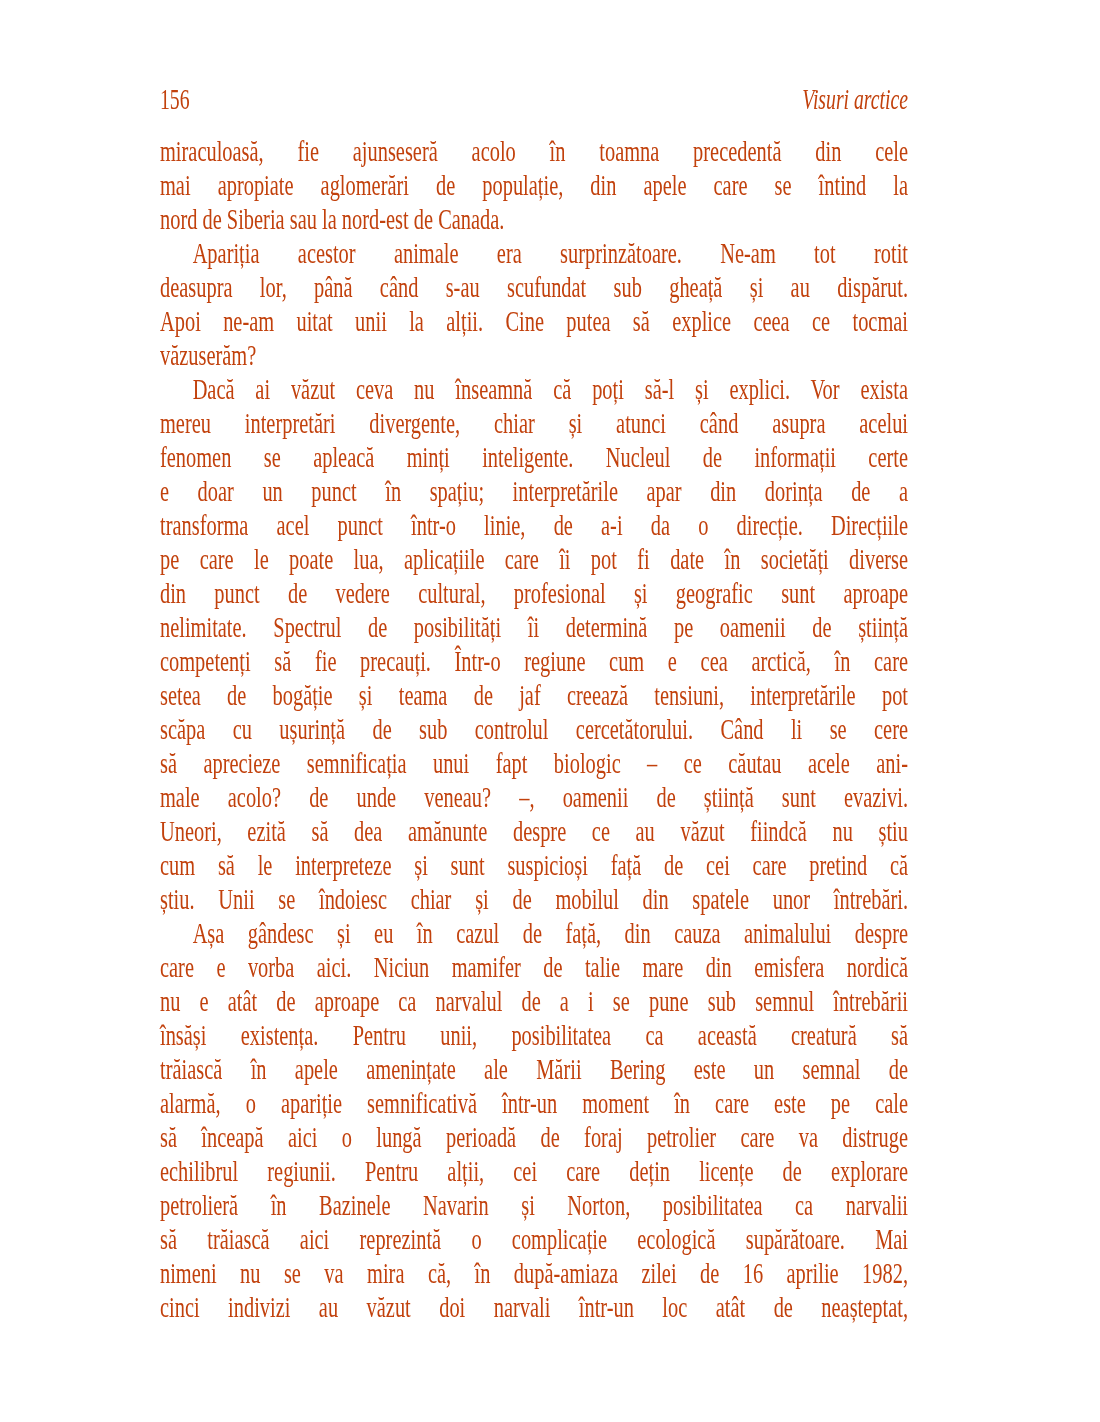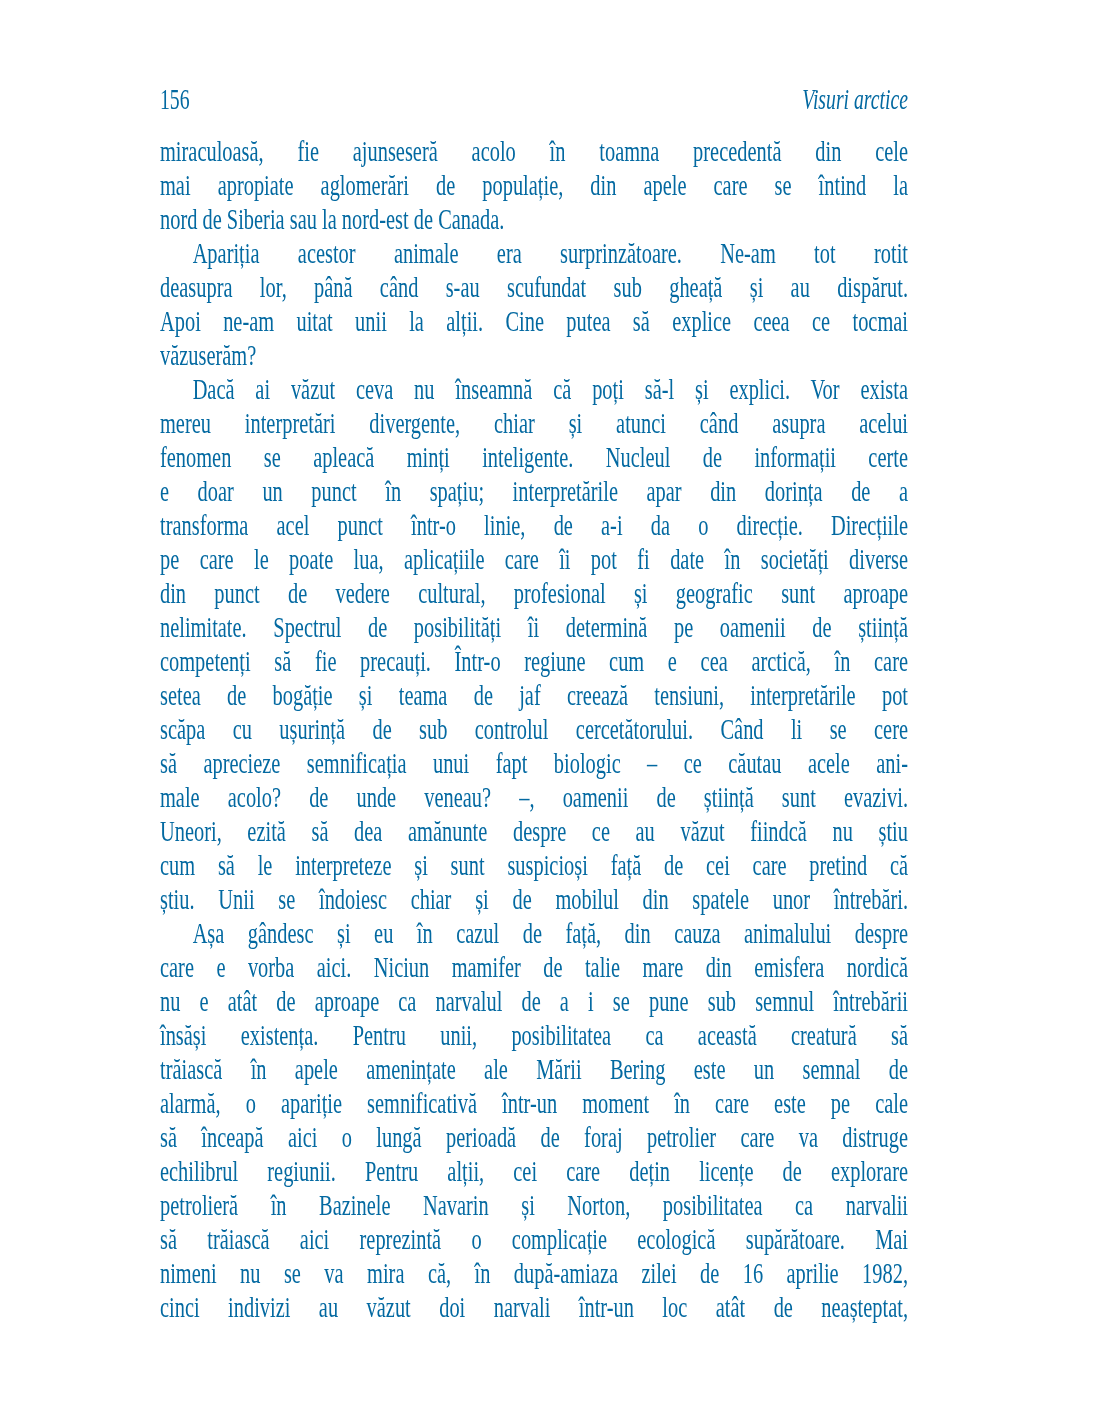--- a/index.html
+++ b/index.html
@@ -48,21 +48,21 @@
   .line.indent {
     text-indent: 48px;
   }
   .line.endline {
     text-align-last: left;
   }
 </style>
 </head>
 <body>
 
-<div class="page" style="background: rgb(255, 255, 255); color: #0369a1;">
+<div class="page" style="background: rgb(255, 255, 255); color: #c2410c;">
   <div class="scalewrap">
     <div class="header">
       <span class="page-number">156</span>
       <span class="running-title">Visuri arctice</span>
     </div>
     <div class="body-text">
         <div class="paragraph">
           <div class="line">miraculoasă, fie ajunseseră acolo în toamna precedentă din cele</div>
           <div class="line">mai apropiate aglomerări de populație, din apele care se întind la</div>
           <div class="line endline">nord de Siberia sau la nord-est de Canada.</div>

